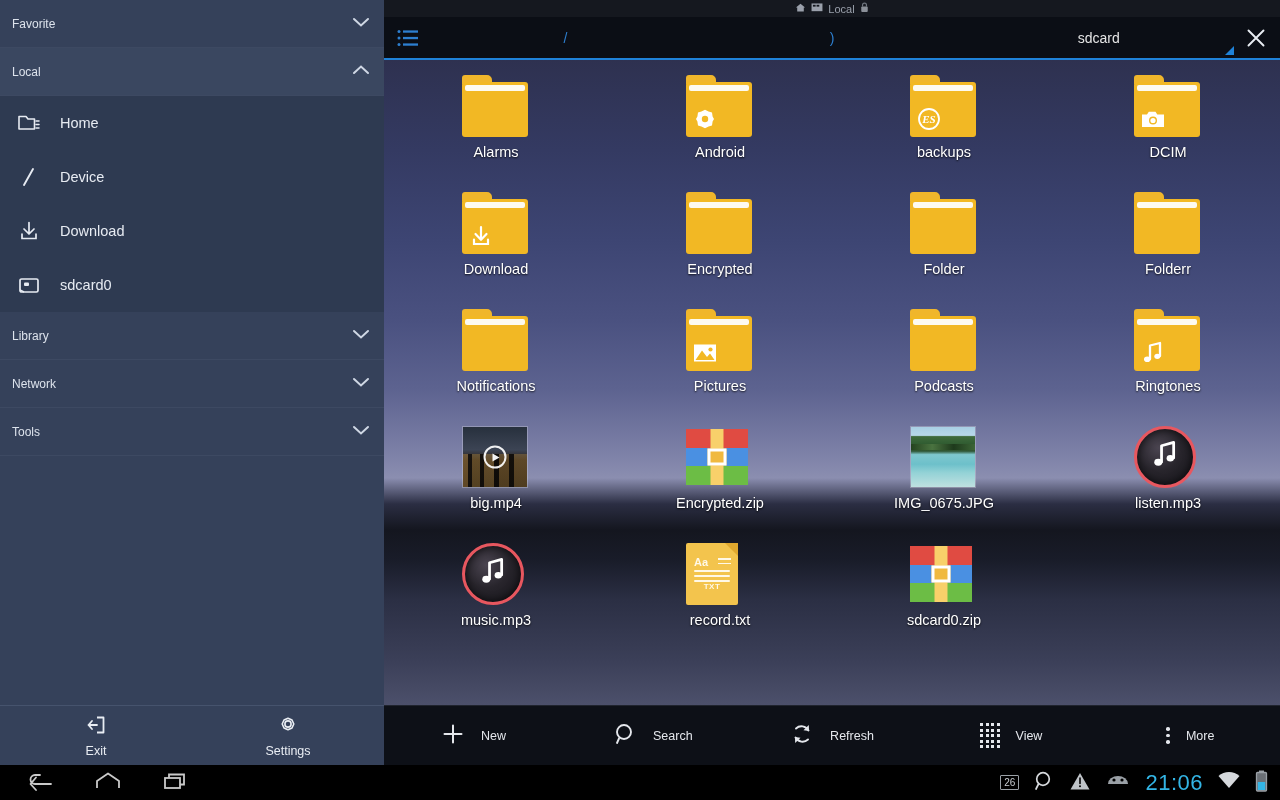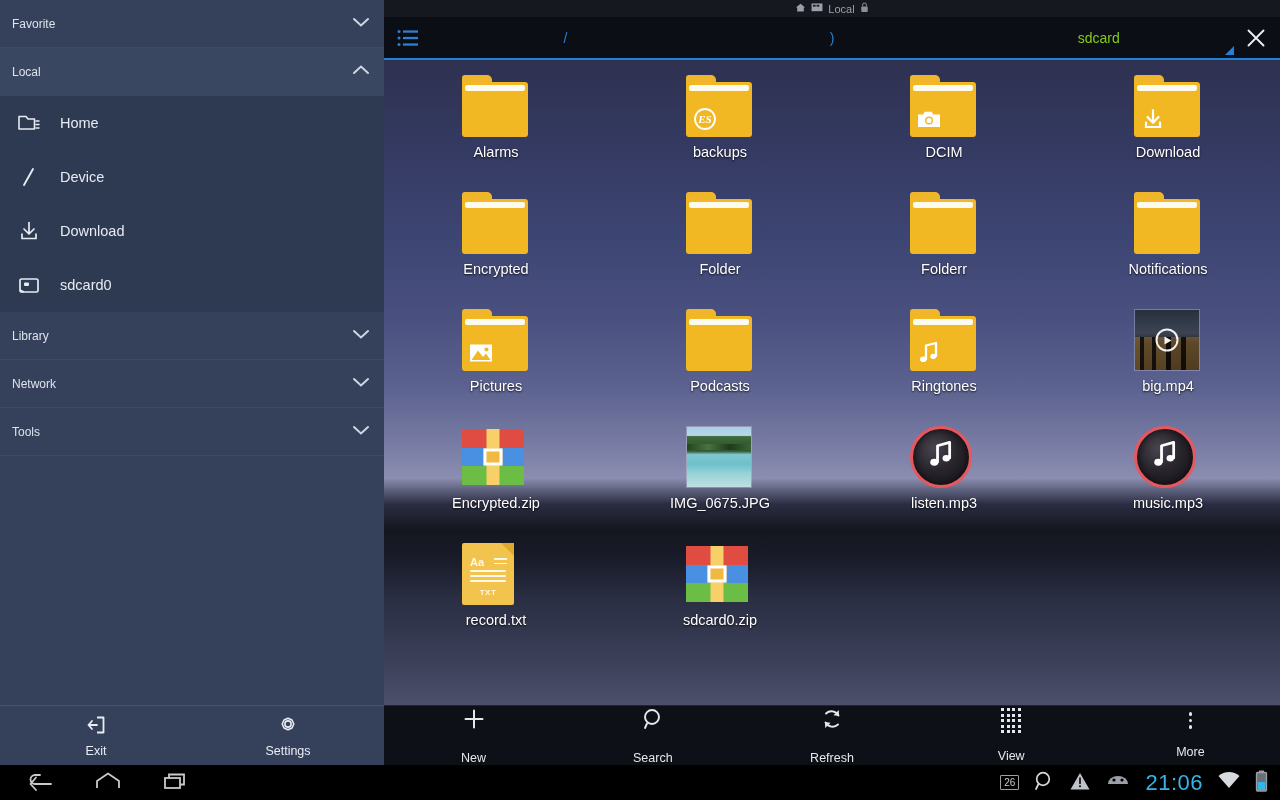--- a/index.html
+++ b/index.html
@@ -88,21 +88,21 @@
   #tab-menu-btn {
     width: 48px; height: 100%;
     display: flex; align-items: center; justify-content: center;
   }
   .tab {
     flex: 1; height: 100%;
     display: flex; align-items: center; justify-content: center;
     font-size: 14px; color: #2d7fd0;
     position: relative;
   }
-  .tab.current { color: #84cc16; justify-content: center; }
+  .tab.current { color: #e5e5e5; justify-content: center; }
   #tab-close {
     width: 48px; height: 100%;
     display: flex; align-items: center; justify-content: center;
   }
   #tab-corner {
     position: absolute; right: 46px; bottom: 3px;
     width: 0; height: 0;
     border-left: 9px solid transparent;
     border-bottom: 9px solid #1f82d8;
   }
@@ -259,34 +259,34 @@
   .txt .aa {
     position: absolute; left: 8px; top: 13px;
     font-size: 11px; font-weight: bold; color: #fff8e6;
   }
   .txt .ln {
     position: absolute; left: 8px; height: 1.6px; background: #fff8e6; border-radius: 1px;
   }
   .txt .tl { position: absolute; right: 7px; top: 15px; width: 13px; }
   .txt .tl span { display:block; height:1.6px; background:#fff8e6; margin-bottom:3px; }
   .txt .cap {
-    position: absolute; left: 0; right: 0; bottom: 8px; text-align: center;
+    position: absolute; left: 0; right: 0; bottom: 14px; text-align: center;
     font-size: 8px; font-weight: bold; color: #fff8e6; letter-spacing: .5px;
   }
 
   
   #right-bottom {
     height: 60px; flex: 0 0 60px;
     background: #0d1017;
     border-top: 1px solid #20242e;
     display: flex; align-items: center;
   }
   .rb-btn {
     flex: 1; height: 100%;
-    display: flex; flex-direction: column;
+    display: flex; flex-direction: row;
     align-items: center; justify-content: center;
     gap: 16px; color: #e4e7ec;
   }
   .rb-btn .t { font-size: 12.5px; }
 
   
   #sysbar {
     position: absolute; left: 0; bottom: 0;
     width: 1280px; height: 35px;
     background: #000;
@@ -485,20 +485,36 @@
           <div class="thumb">
             <div class="folder">
                 <div class="tabtop"></div>
                 <div class="body"></div>
                 <div class="stripe"></div>
               </div>
           </div>
           <div class="name">Alarms</div>
         </div>
 
+        <div class="cell">
+          <div class="thumb">
+            <div class="folder">
+                <div class="tabtop"></div>
+                <div class="body"></div>
+                <div class="stripe"></div>
+              <div class="badge">
+                <svg width="22" height="22" viewBox="0 0 22 22">
+                    <path d="M11 1.8 L14.6 3.4 L18 4.6 L18.6 8.4 L20 11 L18.6 13.6 L18 17.4 L14.6 18.6 L11 20.2 L7.4 18.6 L4 17.4 L3.4 13.6 L2 11 L3.4 8.4 L4 4.6 L7.4 3.4 Z" fill="#ffffff"></path>
+                    <circle cx="11" cy="11" r="3.2" fill="#f2b824"></circle>
+                  </svg>
+              </div>
+            </div>
+          </div>
+          <div class="name">Android</div>
+        </div>
 
         <div class="cell">
           <div class="thumb">
             <div class="folder">
                 <div class="tabtop"></div>
                 <div class="body"></div>
                 <div class="stripe"></div>
               <div class="badge">
                 <svg width="24" height="24" viewBox="0 0 24 24">
                     <circle cx="12" cy="12" r="10" stroke="#ffffff" stroke-width="1.8" fill="none"></circle>

